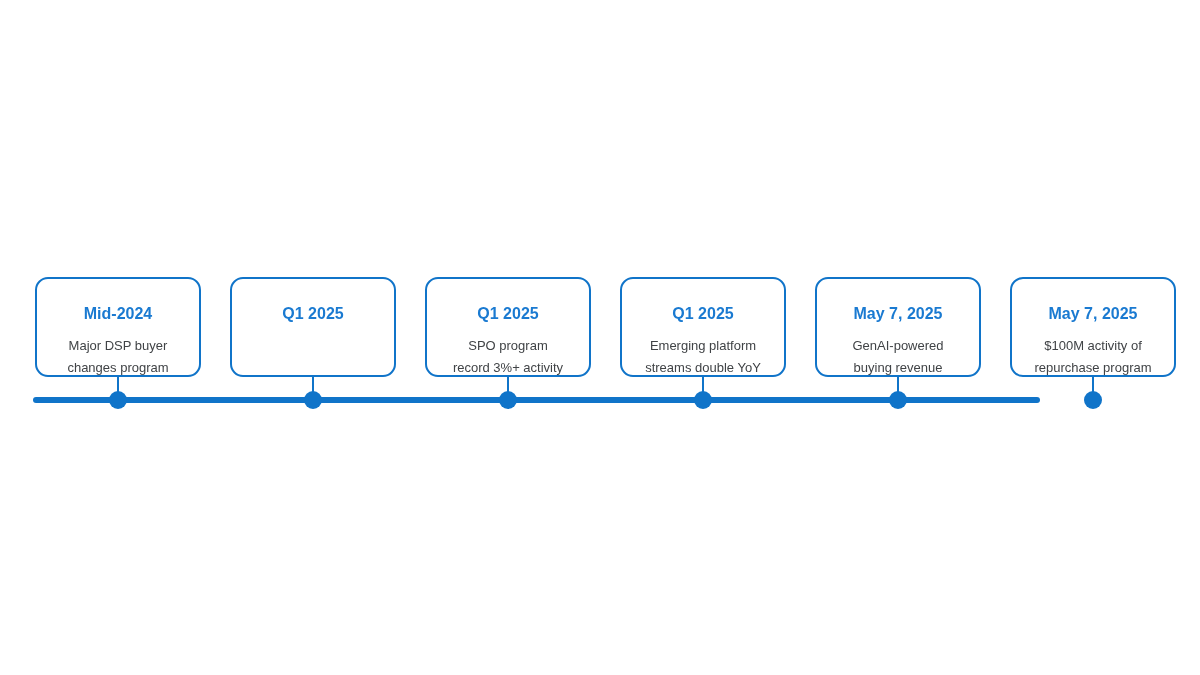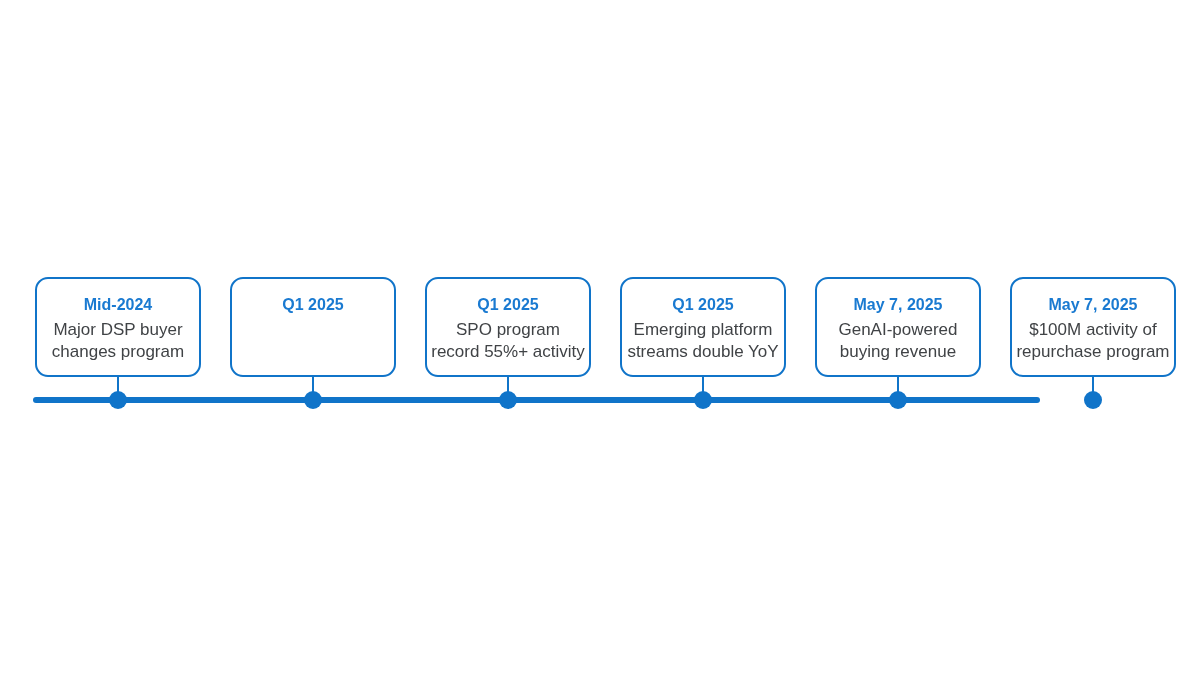--- a/index.html
+++ b/index.html
@@ -40,32 +40,32 @@
   }
   .card {
     width: 166px; height: 100px;
     border: 2px solid var(--accent-blue);
     border-radius: 13px;
     background: var(--canvas-bg);
     display: flex;
     flex-direction: column;
     align-items: center;
     text-align: center;
-    padding-top: 16px;
+    padding-top: 25px;
   }
   .date {
     color: var(--heading-blue);
     font-size: 16px;
     font-weight: bold;
     line-height: 20px;
   }
   .desc {
-    margin-top: 4px;
+    margin-top: 11px;
     color: var(--body-text);
-    font-size: 17px;
+    font-size: 13px;
     line-height: 22px;
     white-space: nowrap;
   }
   .stub {
     position: absolute;
     left: 50%;
     top: 99px;
     width: 2px;
     height: 24px;
     margin-left: -1px;
@@ -100,21 +100,21 @@
     <div class="card">
       <div class="date">Q1 2025</div>
     </div>
     <div class="stub"></div>
     <div class="dot"></div>
   </div>
 
   <div class="item">
     <div class="card">
       <div class="date">Q1 2025</div>
-      <div class="desc"><span>SPO program</span><br><span>record 55%+ activity</span></div>
+      <div class="desc"><span>SPO program</span><br><span>record 3%+ activity</span></div>
     </div>
     <div class="stub"></div>
     <div class="dot"></div>
   </div>
 
   <div class="item">
     <div class="card">
       <div class="date">Q1 2025</div>
       <div class="desc"><span>Emerging platform</span><br><span>streams double YoY</span></div>
     </div>

